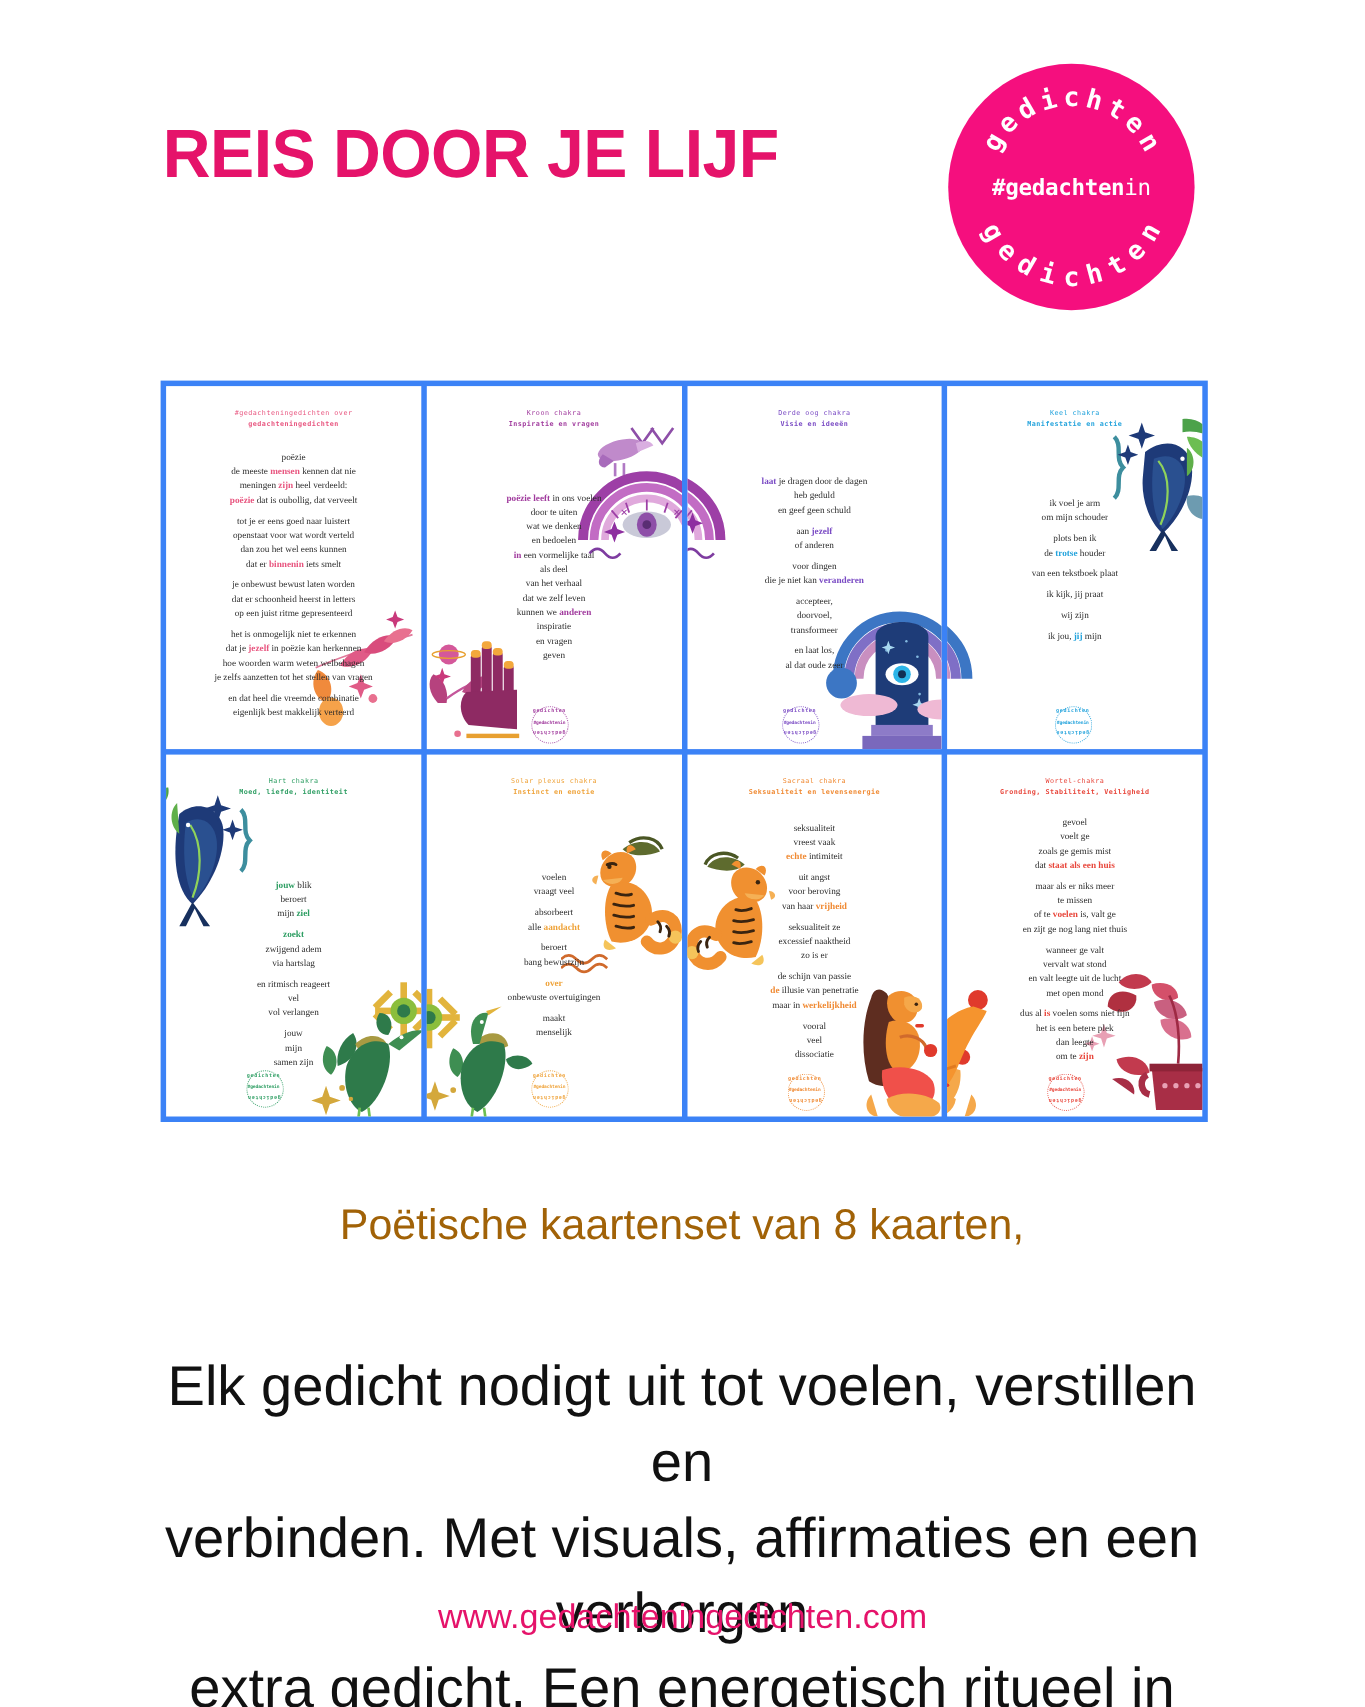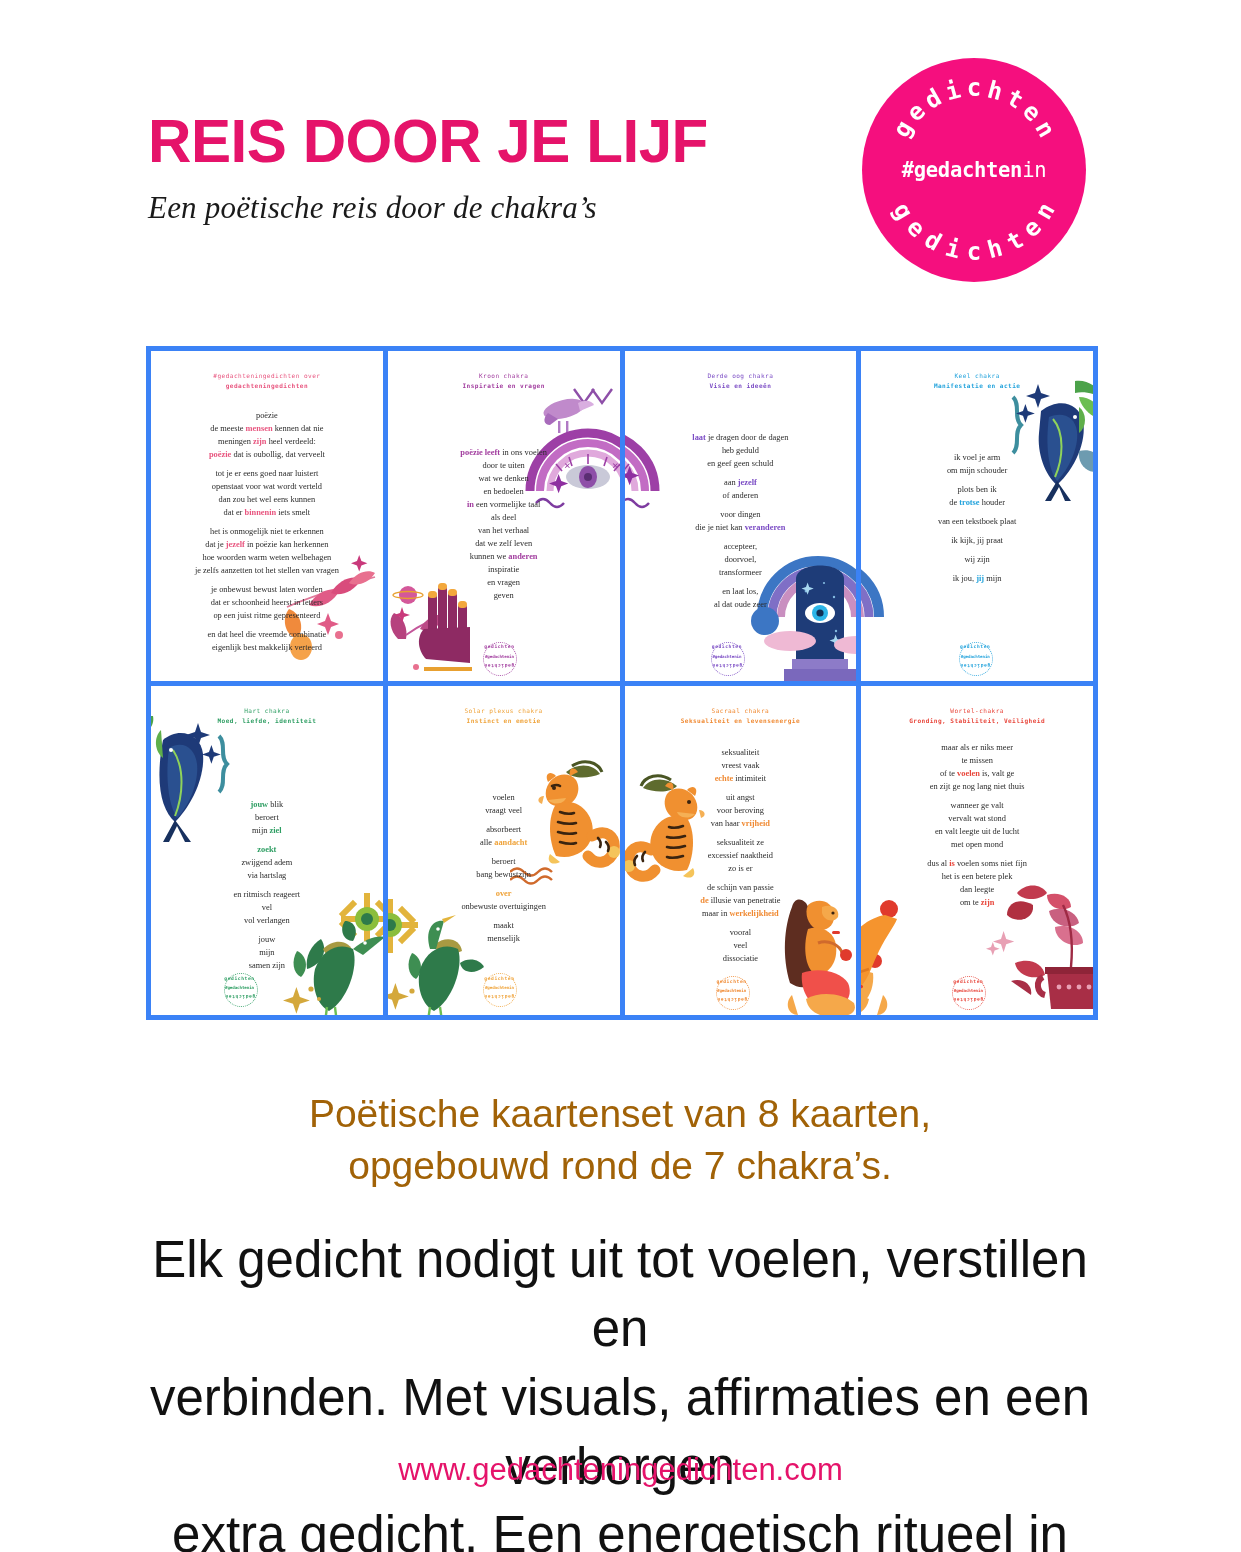--- a/index.html
+++ b/index.html
@@ -205,21 +205,20 @@
     font-size: 31px;
     color: #E5136A;
     text-decoration: none;
   }
 </style>
 </head>
 <body>
 
 <div class="header">
   <h1 class="title">REIS DOOR JE LIJF</h1>
-  <p class="subtitle">Een poëtische reis door de chakra’s</p>
 </div>
 
 <div class="badge">
   <div id="arc-top" class="arc-char">
       <span style="left: -71.0141px; top: -41px; transform: translate(-50%, -50%) rotate(300deg);">g</span>
       <span style="left: -57.9828px; top: -57.9828px; transform: translate(-50%, -50%) rotate(315deg);">e</span>
       <span style="left: -41px; top: -71.0141px; transform: translate(-50%, -50%) rotate(330deg);">d</span>
       <span style="left: -21.2232px; top: -79.2059px; transform: translate(-50%, -50%) rotate(345deg);">i</span>
       <span style="left: -1.50632e-14px; top: -82px; transform: translate(-50%, -50%) rotate(360deg);">c</span>
       <span style="left: 21.2232px; top: -79.2059px; transform: translate(-50%, -50%) rotate(375deg);">h</span>
@@ -269,29 +268,29 @@
           <div>meningen <em style="color: rgb(232, 85, 127);">zijn</em> heel verdeeld:</div>
           <div><em style="color: rgb(232, 85, 127);">poëzie</em> dat is oubollig, dat verveelt</div>
         </div>
         <div class="st">
           <div>tot je er eens goed naar luistert</div>
           <div>openstaat voor wat wordt verteld</div>
           <div>dan zou het wel eens kunnen</div>
           <div>dat er <em style="color: rgb(232, 85, 127);">binnenin</em> iets smelt</div>
         </div>
         <div class="st">
+          <div>je onbewust bewust laten worden</div>
+          <div>dat er schoonheid heerst in letters</div>
+          <div>op een juist ritme gepresenteerd</div>
+        </div>
+        <div class="st">
           <div>het is onmogelijk niet te erkennen</div>
           <div>dat je <em style="color: rgb(232, 85, 127);">jezelf</em> in poëzie kan herkennen</div>
           <div>hoe woorden warm weten welbehagen</div>
           <div>je zelfs aanzetten tot het stellen van vragen</div>
-        </div>
-        <div class="st">
-          <div>je onbewust bewust laten worden</div>
-          <div>dat er schoonheid heerst in letters</div>
-          <div>op een juist ritme gepresenteerd</div>
         </div>
         <div class="st">
           <div>en dat heel die vreemde combinatie</div>
           <div>eigenlijk best makkelijk verteerd</div>
         </div>
       </div>
     </div>
     <div class="card">
    <svg class="ill" width="150" height="150" viewBox="0 0 150 150" style="right:-44px;top:22px;">
      <g>
@@ -832,20 +831,26 @@
        <path d="M24 80 L42 74" stroke="#E07A20" stroke-width="2.6"></path>
        <rect x="18" y="90" width="18" height="3.2" rx="1.6" fill="#E03A2C"></rect>
      </g>
    </svg>
       <div class="card-head" style="color: rgb(232, 71, 60);">
         <span class="l1">Wortel-chakra</span>
         <span class="l2">Gronding, Stabiliteit, Veiligheid</span>
       </div>
       <div class="poem" style="top: 55px;">
         <div class="st">
+          <div>gevoel</div>
+          <div>voelt ge</div>
+          <div>zoals ge gemis mist</div>
+          <div>dat <em style="color: rgb(232, 71, 60);">staat als een huis</em></div>
+        </div>
+        <div class="st">
           <div>maar als er niks meer</div>
           <div>te missen</div>
           <div>of te <em style="color: rgb(232, 71, 60);">voelen</em> is, valt ge</div>
           <div>en zijt ge nog lang niet thuis</div>
         </div>
         <div class="st">
           <div>wanneer ge valt</div>
           <div>vervalt wat stond</div>
           <div>en valt leegte uit de lucht</div>
           <div>met open mond</div>
@@ -861,20 +866,19 @@
         <div class="ring"></div>
         <div class="top">gedichten</div>
         <div class="mid">#gedachtenin</div>
         <div class="bot">gedichten</div>
       </div>
     </div>
   </div>
 
 <div class="copy1">
   <div>Poëtische kaartenset van 8 kaarten,</div>
-  <div>opgebouwd rond de 7 chakra’s.</div>
 </div>
 <div class="copy2">
   <div>Elk gedicht nodigt uit tot voelen, verstillen en</div>
   <div>verbinden. Met visuals, affirmaties en een verborgen</div>
   <div>extra gedicht. Een energetisch ritueel in kaartvorm.</div>
 </div>
 <a class="url" href="#">www.gedachteningedichten.com</a>
 
 </body></html>

